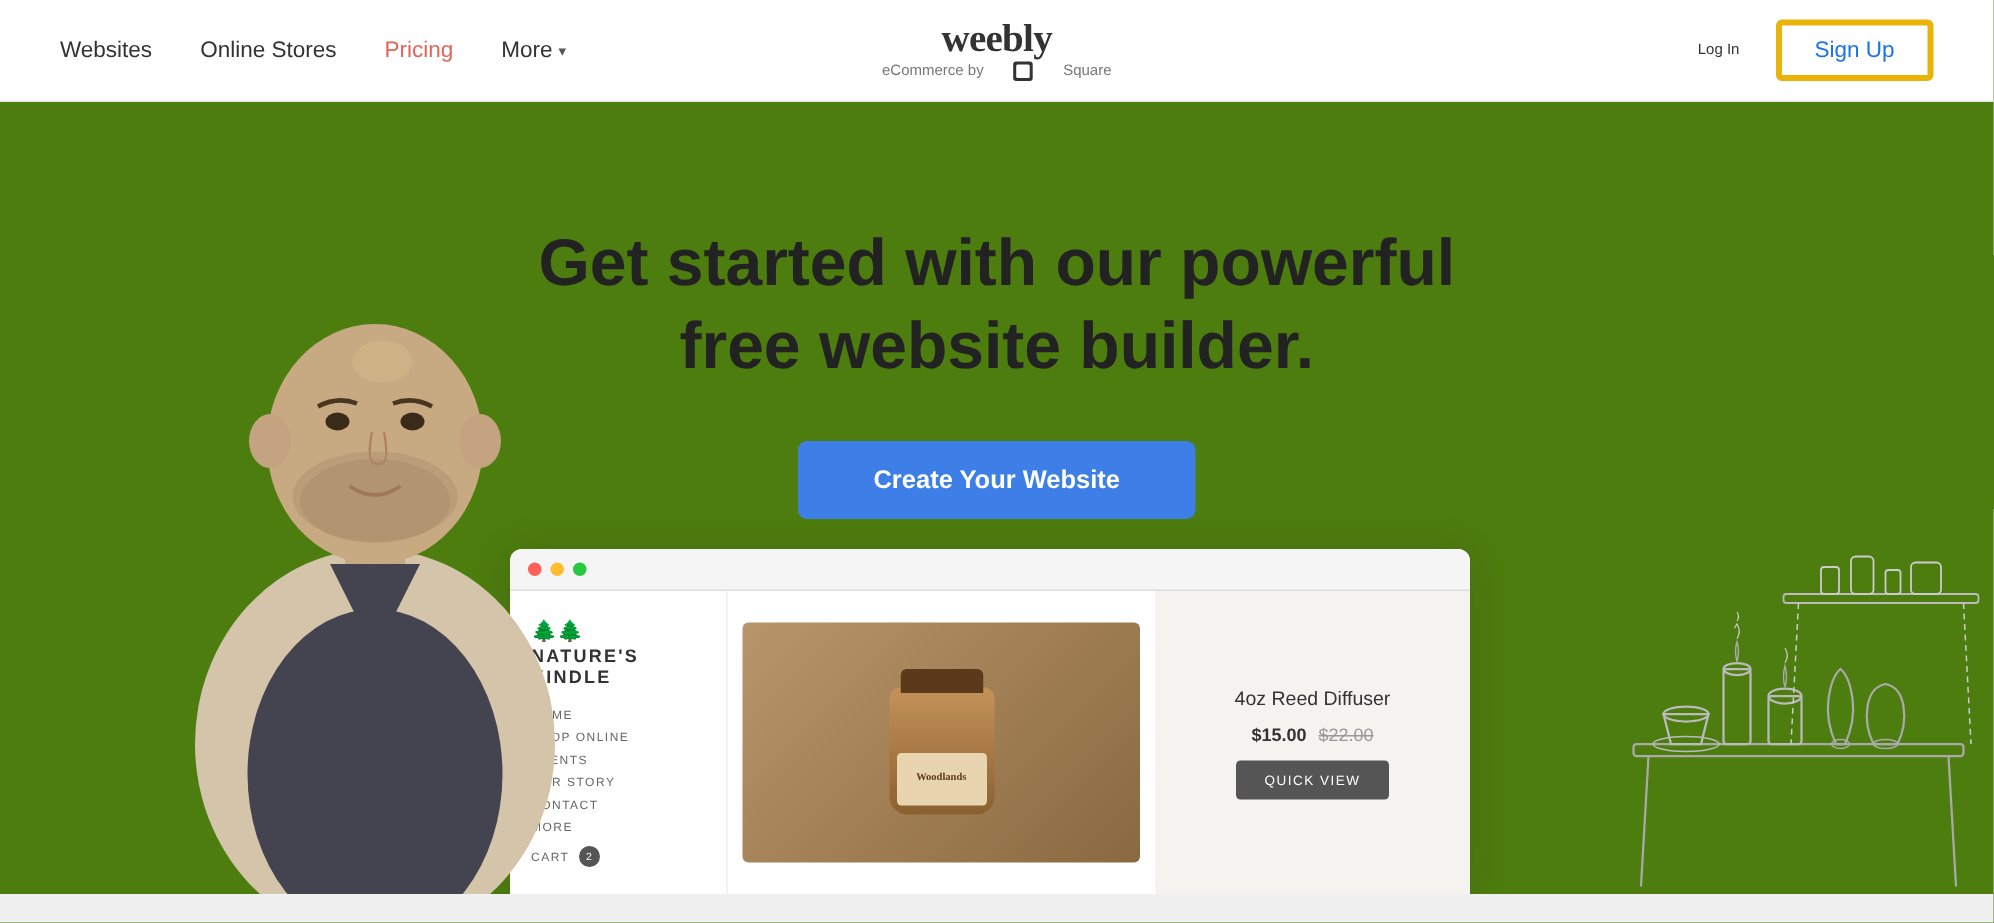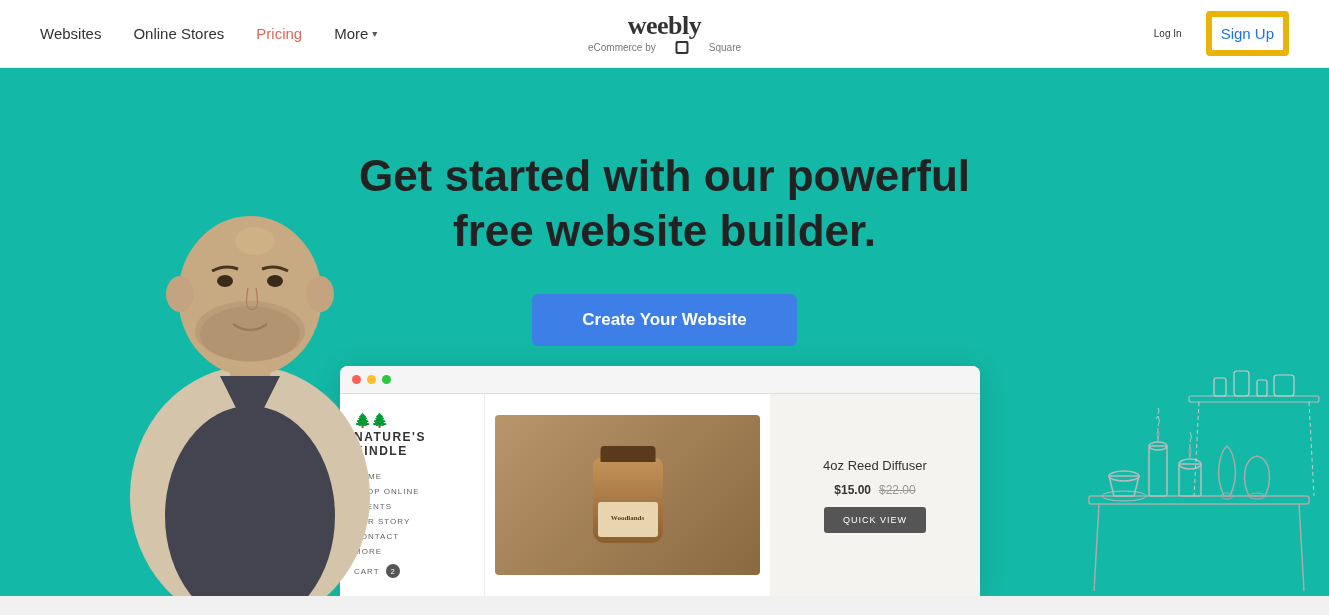--- a/index.html
+++ b/index.html
@@ -98,30 +98,30 @@
       font-size: 10px;
       color: #333;
       cursor: pointer;
       background: none;
       border: none;
     }
     .signup-btn {
       font-size: 15px;
       color: #1a73e8;
       background: #fff;
-      border: 6px solid #eab308;
+      border: 4px solid #eab308;
       border-radius: 4px;
-      padding: 8px 9px;
+      padding: 8px 22px;
       cursor: pointer;
       font-weight: 500;
     }
 
     
     .hero {
-      background: #14b8a6;
+      background: #4d7c0f;
       position: relative;
       height: 528px;
       overflow: hidden;
     }
 
     .hero-text {
       text-align: center;
       padding-top: 80px;
       position: relative;
       z-index: 5;

